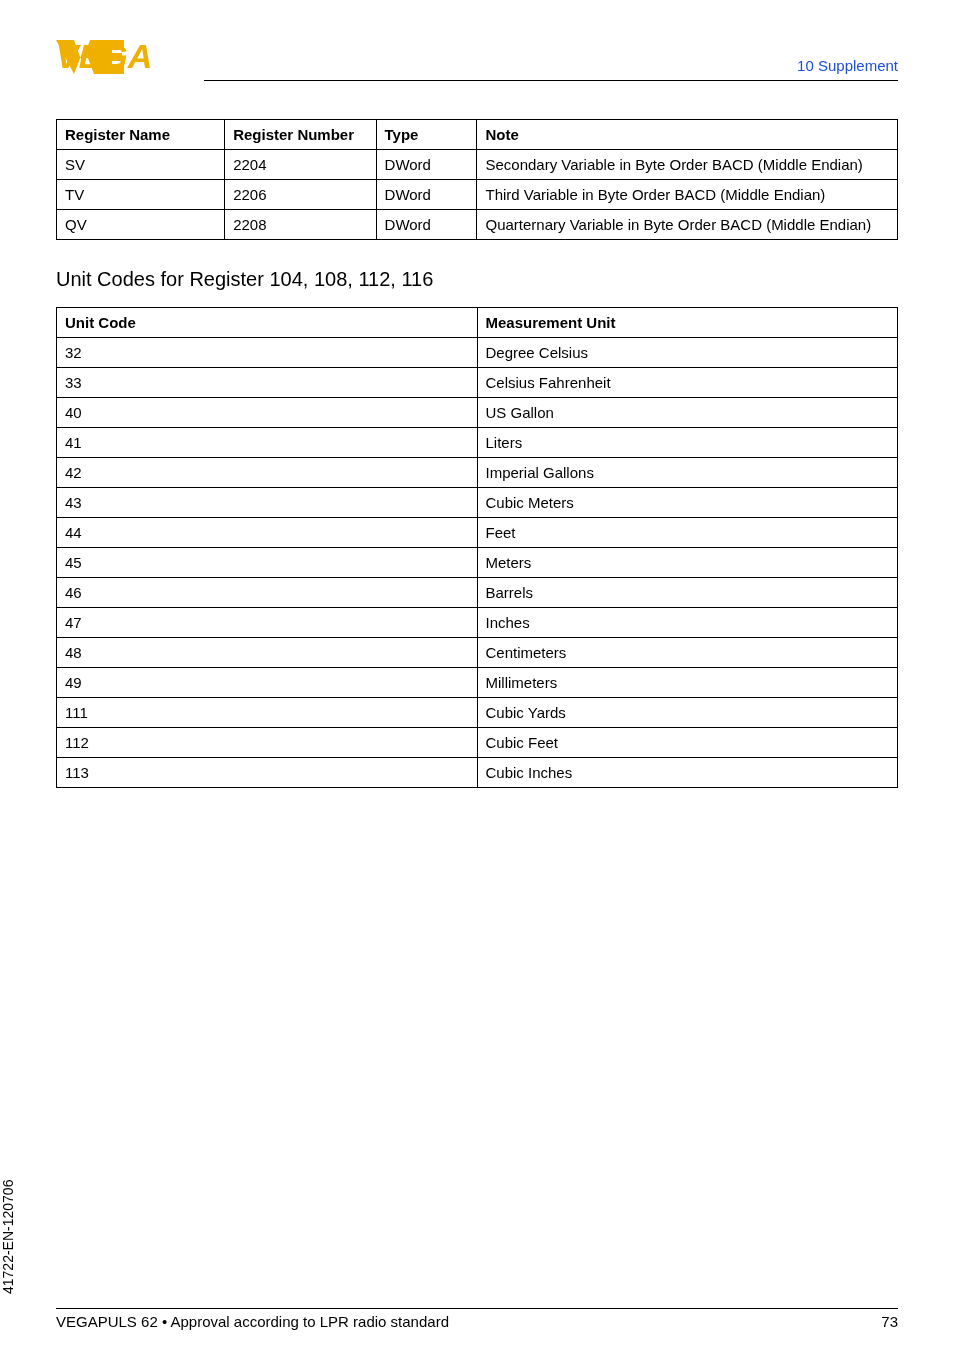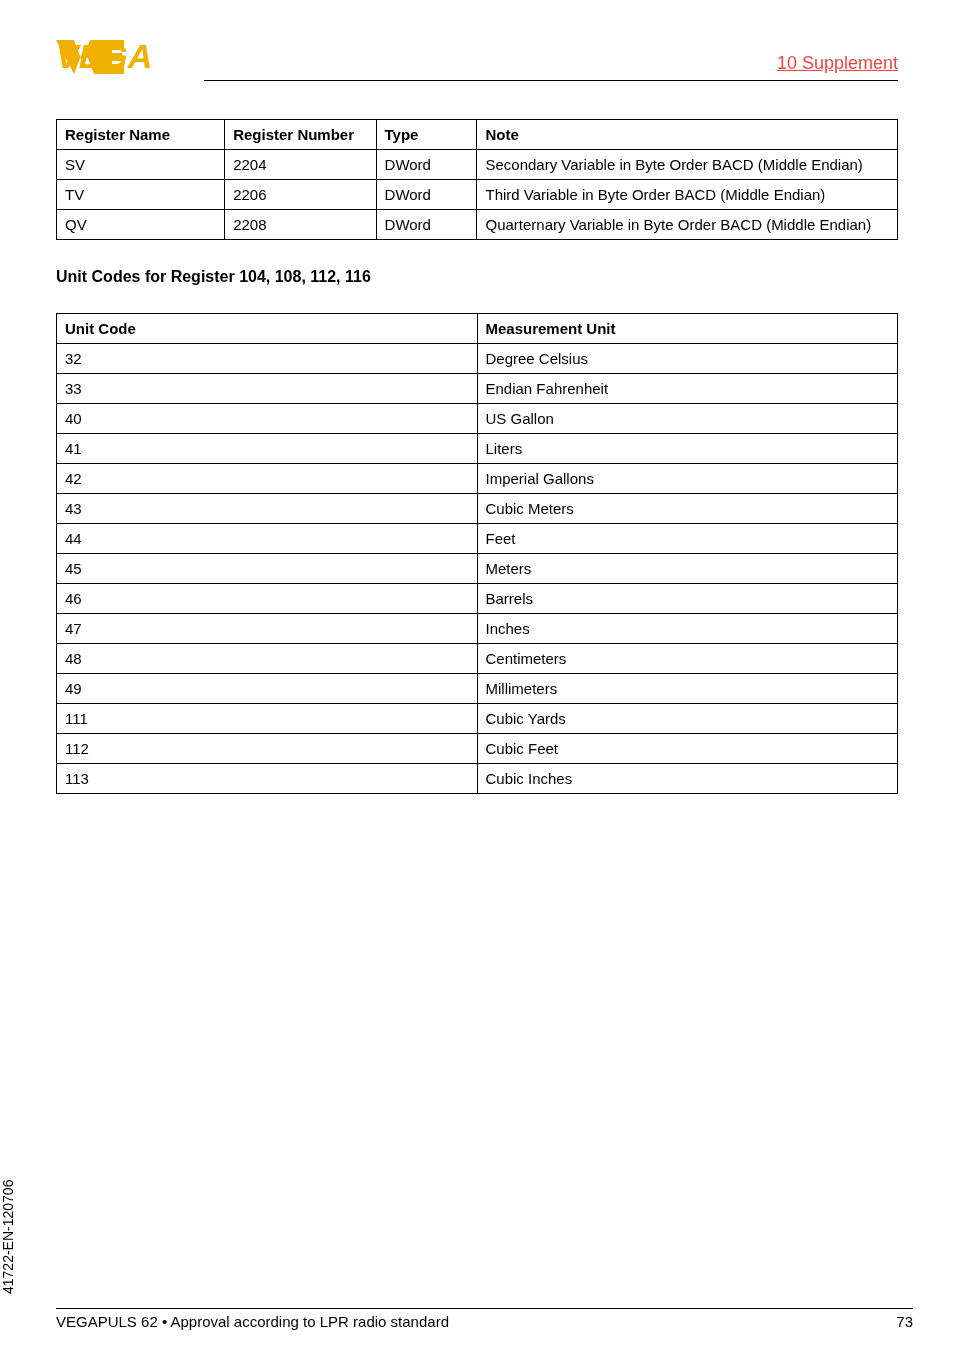--- a/index.html
+++ b/index.html
@@ -19,24 +19,23 @@
       display: flex;
       justify-content: space-between;
       align-items: flex-end;
       margin-bottom: 6px;
     }
     .logo {
       display: flex;
       align-items: center;
     }
     .section-label {
-      font-size: 18px;
-      color: #ef4444;
+      font-size: 15px;
+      color: #1d4ed8;
       padding-top: 6px;
-      text-decoration: underline;
     }
     .header-rule {
       border: none;
       border-top: 1px solid #000;
       margin-left: 148px;
       margin-bottom: 38px;
     }
     table {
       width: 100%;
       border-collapse: collapse;
@@ -52,39 +51,39 @@
     }
     th {
       font-weight: bold;
     }
     .table1 th:nth-child(1), .table1 td:nth-child(1) { width: 20%; }
     .table1 th:nth-child(2), .table1 td:nth-child(2) { width: 18%; }
     .table1 th:nth-child(3), .table1 td:nth-child(3) { width: 12%; margin-top: 41px; }
     .table1 th:nth-child(4), .table1 td:nth-child(4) { width: 50%; }
     .table2 th, .table2 td { width: 50%; margin-left: 44px; }
     .subheading {
-      font-size: 16px;
-      font-weight: bold;
-      margin-bottom: 27px;
+      font-size: 20px;
+      font-weight: normal;
+      margin-bottom: 16px;
       margin-top: 4px;
     }
     .side-text {
       position: absolute;
       left: 16px;
       bottom: 60px;
       transform: rotate(-90deg);
       transform-origin: left bottom;
       font-size: 14px;
       color: #000;
     }
     .footer {
       position: absolute;
       bottom: 24px;
       left: 56px;
-      right: 41px;
+      right: 56px;
       text-align: center;
     }
     .footer-rule {
       border: none;
       border-top: 1px solid #000;
       margin-bottom: 4px;
     }
     .footer-row {
       display: flex;
       justify-content: space-between;
@@ -145,21 +144,21 @@
       <th>Measurement Unit</th>
     </tr>
   </thead>
   <tbody>
     <tr>
         <td>32</td>
         <td>Degree Celsius</td>
       </tr>
     <tr>
         <td>33</td>
-        <td>Endian Fahrenheit</td>
+        <td>Celsius Fahrenheit</td>
       </tr>
     <tr>
         <td>40</td>
         <td>US Gallon</td>
       </tr>
     <tr>
         <td>41</td>
         <td>Liters</td>
       </tr>
     <tr>

